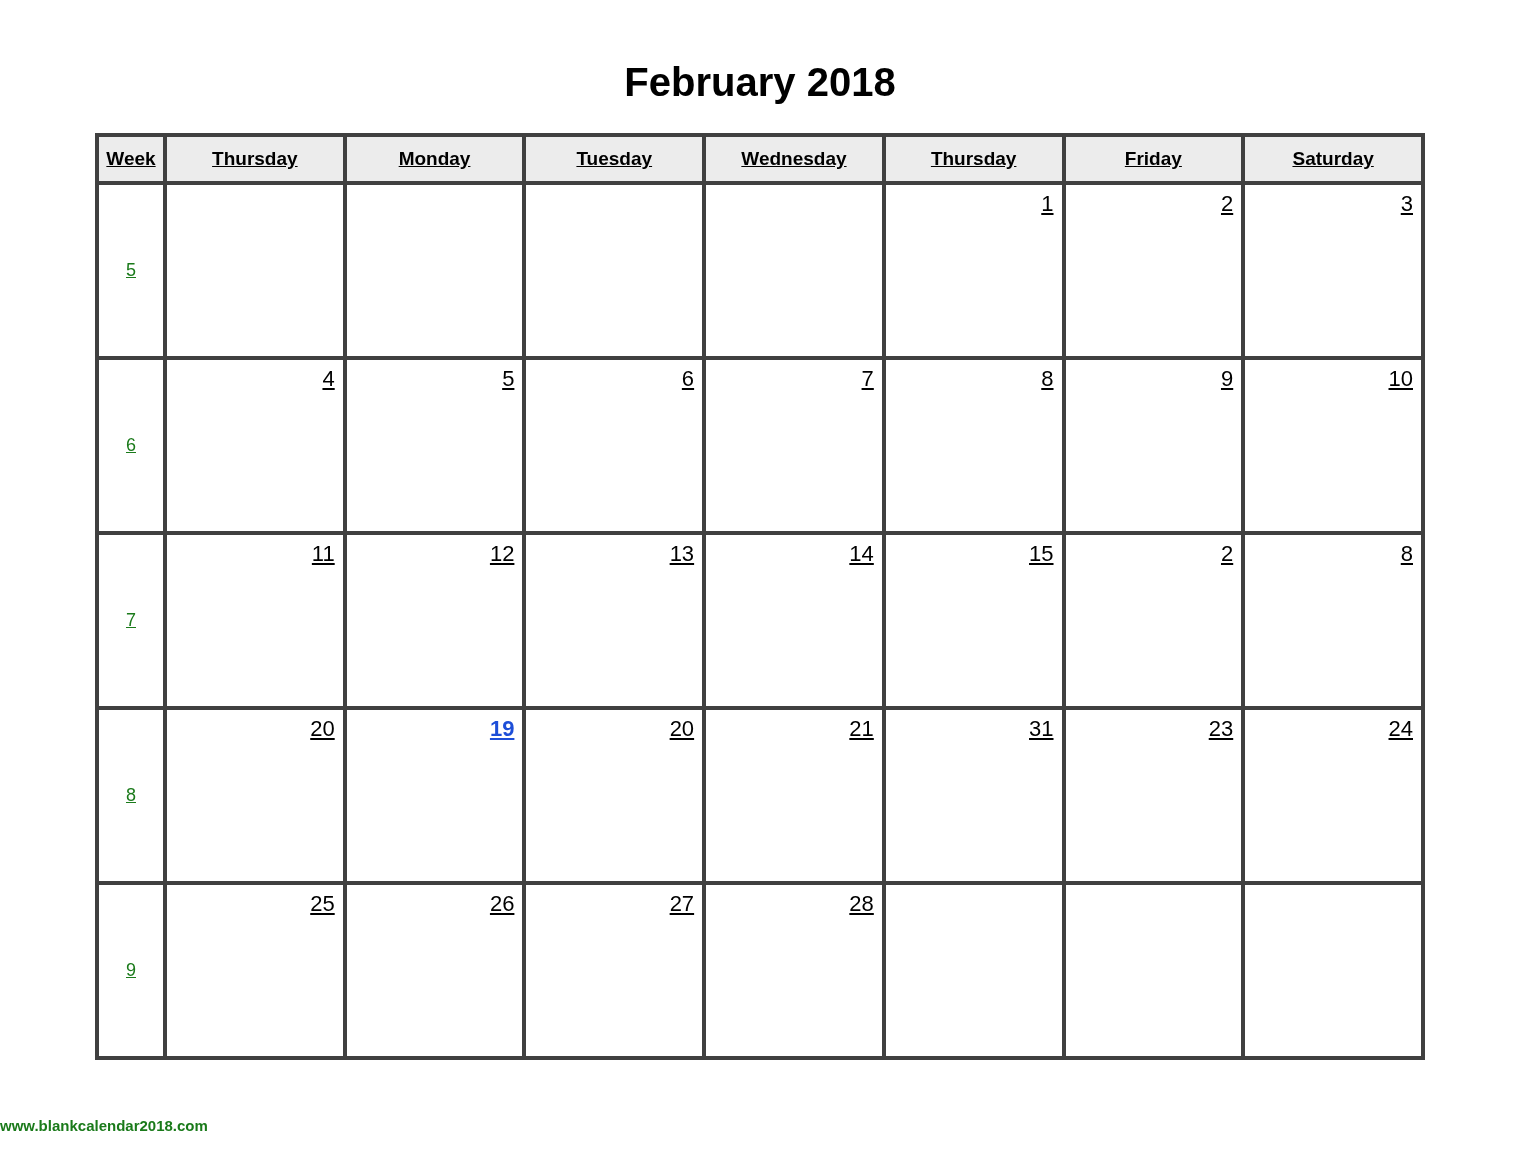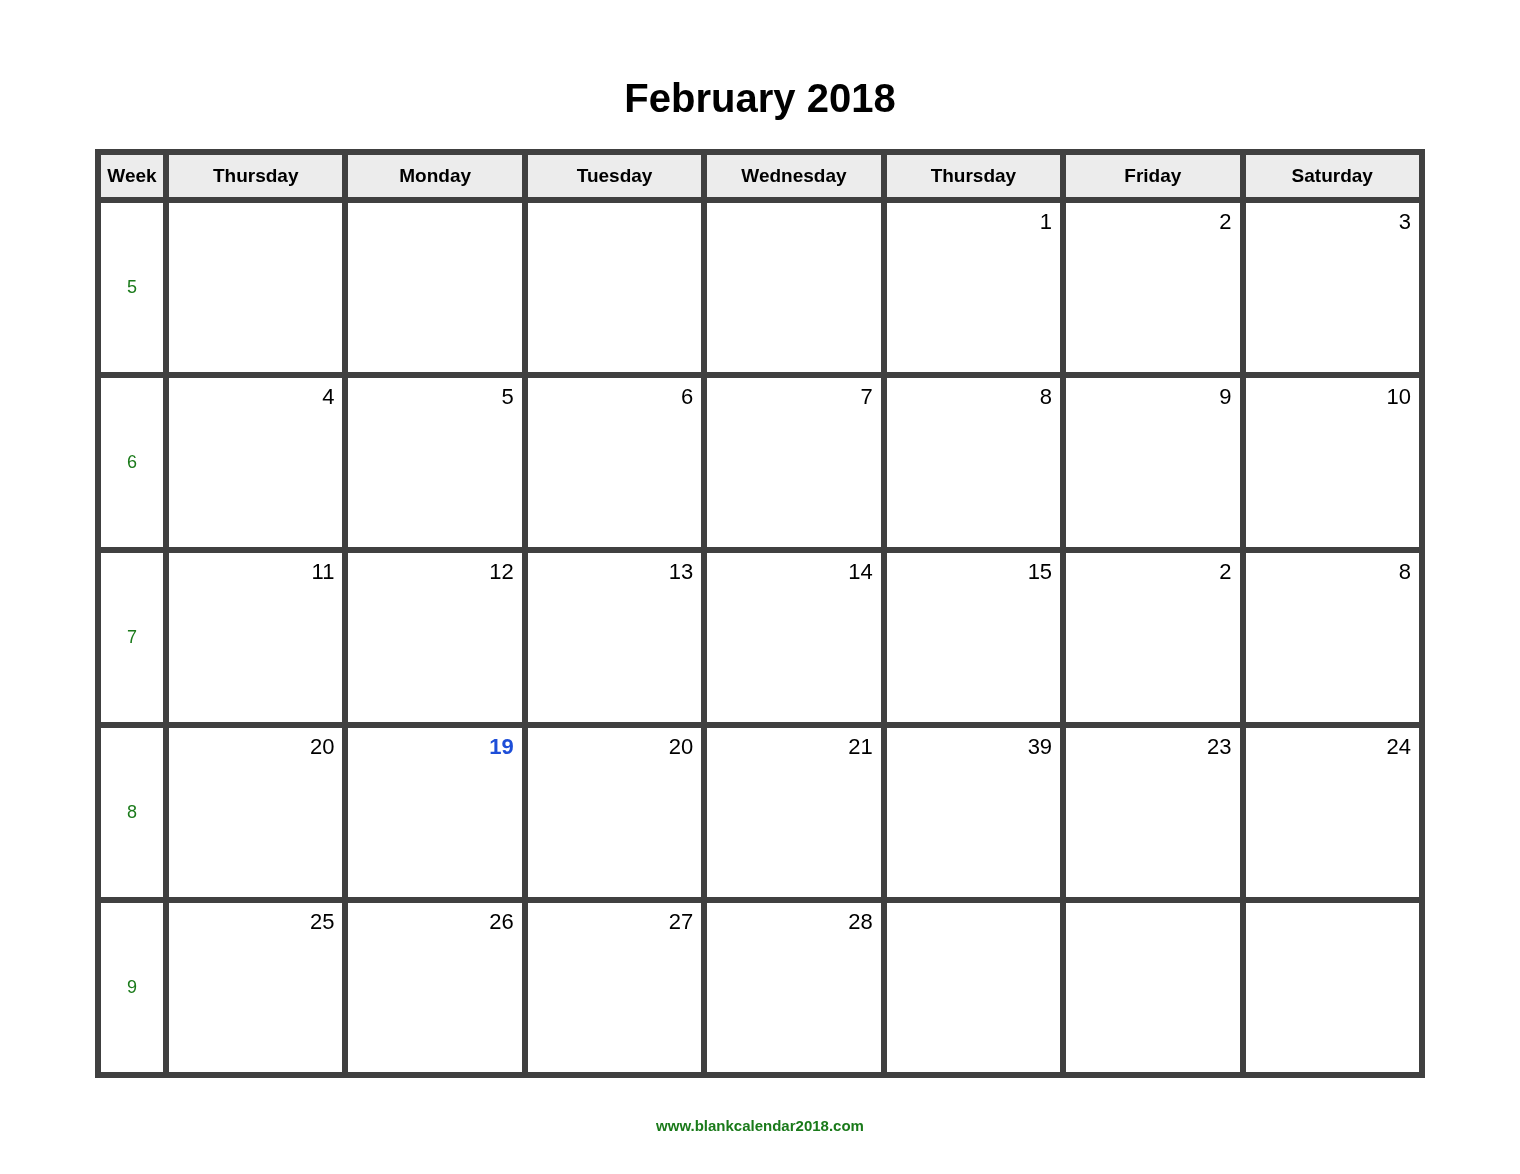--- a/index.html
+++ b/index.html
@@ -6,36 +6,37 @@
   body {
     margin: 0;
     padding: 0;
     font-family: Verdana, Geneva, sans-serif;
     background: #ffffff;
     width: 1520px;
     height: 1174px;
     position: relative;
   }
   .container {
-    padding: 76px 95px 0 95px;
+    padding: 60px 95px 0 95px;
   }
   .title {
     text-align: center;
     font-weight: bold;
     font-size: 40px;
     color: #000;
     margin-bottom: 28px;
   }
   table.calendar {
     border-collapse: collapse;
     width: 100%;
     table-layout: fixed;
   }
   table.calendar th, table.calendar td {
-    border: 6px solid #404040;
+    border: 4px solid #404040;
+    text-decoration: underline;
   }
   table.calendar th {
     background: #ececec;
     font-weight: bold;
     font-size: 19px;
     color: #000;
     height: 48px;
     vertical-align: middle;
     text-align: center;
   }
@@ -58,21 +59,21 @@
   }
   td.day-cell.holiday {
     color: #1d4ed8;
     font-weight: bold;
   }
   .footer {
     position: absolute;
     bottom: 40px;
     left: 0;
     right: 0;
-    text-align: center;
+    text-align: left;
     font-size: 15px;
     font-weight: bold;
     color: #1a7a1a;
   }
 </style>
 </head>
 <body>
 
 <div class="container">
   <div class="title">February 2018</div>
@@ -130,21 +131,21 @@
           <td class="day-cell">15</td>
           <td class="day-cell">2</td>
           <td class="day-cell">8</td>
         </tr>
         <tr>
           <td class="week-cell">8</td>
           <td class="day-cell">20</td>
           <td class="day-cell holiday">19</td>
           <td class="day-cell">20</td>
           <td class="day-cell">21</td>
-          <td class="day-cell">39</td>
+          <td class="day-cell">31</td>
           <td class="day-cell">23</td>
           <td class="day-cell">24</td>
         </tr>
         <tr>
           <td class="week-cell">9</td>
           <td class="day-cell">25</td>
           <td class="day-cell">26</td>
           <td class="day-cell">27</td>
           <td class="day-cell">28</td>
           <td class="day-cell"></td>

